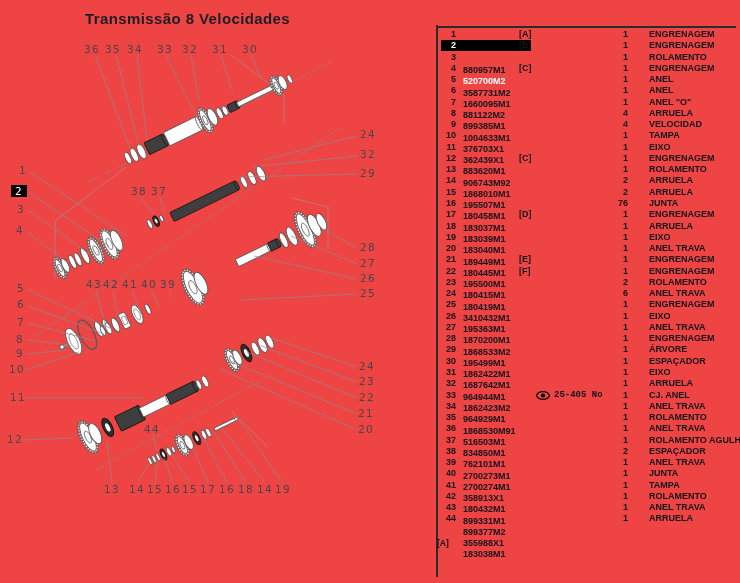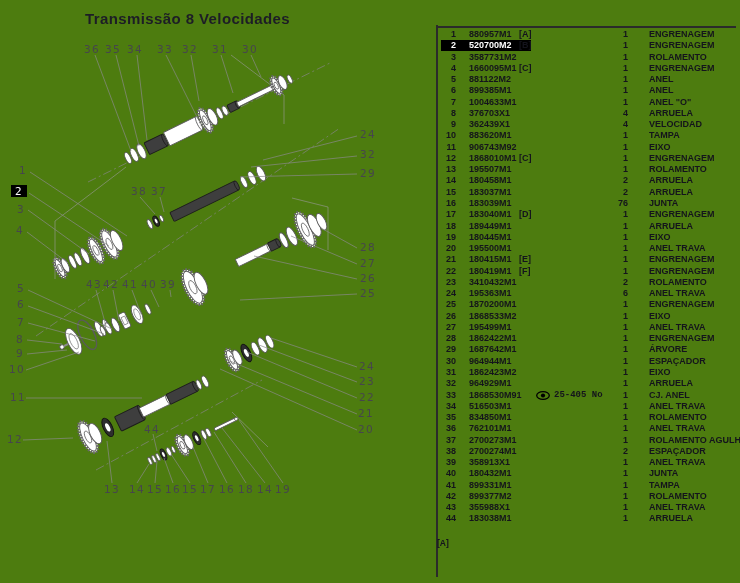--- a/index.html
+++ b/index.html
@@ -1,28 +1,28 @@
 <!DOCTYPE html>
 <html><head>
 <meta charset="utf-8">
 <style>
   html,body{margin:0;padding:0;background:#fff;}
-  .page{position:relative;width:740px;height:583px;background:#4d7c0f;overflow:hidden;
+  .page{position:relative;width:740px;height:583px;background:#ef4444;overflow:hidden;
         font-family:"Liberation Sans",sans-serif;}
   .title{position:absolute;left:85px;top:10px;font-size:15px;font-weight:bold;
          letter-spacing:0.4px;color:#1d1d26;}
   svg.diagram{position:absolute;left:0;top:0;}
   .vrule{position:absolute;left:436px;top:25px;width:2px;height:552px;background:#2b2b2b;}
   .hrule{position:absolute;left:438px;top:26px;width:298px;height:2px;background:#2b2b2b;}
   .parts{position:absolute;left:437px;top:29px;width:303px;}
   .row{position:relative;height:11.28px;font-size:9px;font-weight:bold;color:#14141c;
        white-space:nowrap;}
   .row span{position:absolute;top:0;line-height:11px;}
   .c-item{left:0;width:19px;text-align:right;}
-  .c-part{left:32px;width:58px;}
+  .c-part{left:26px;width:58px;margin-top:36px;}
   .c-ref{left:82px;}
   .c-eye{left:99px;top:1px !important;}
   .c-eyeref{left:117px;font-family:Liberation Mono, monospace;}
   .c-qty{left:148px;width:43px;text-align:right;}
   .c-desc{left:212px;}
   .selbg{left:4px;width:90px;height:11px;background:#000;}
   .row.selected .c-item,.row.selected .c-part{color:#fff;}
   .footnotes{position:absolute;left:437px;top:538px;font-size:8.5px;font-weight:bold;
              color:#14141c;}
   .fnote{display:flex;}

